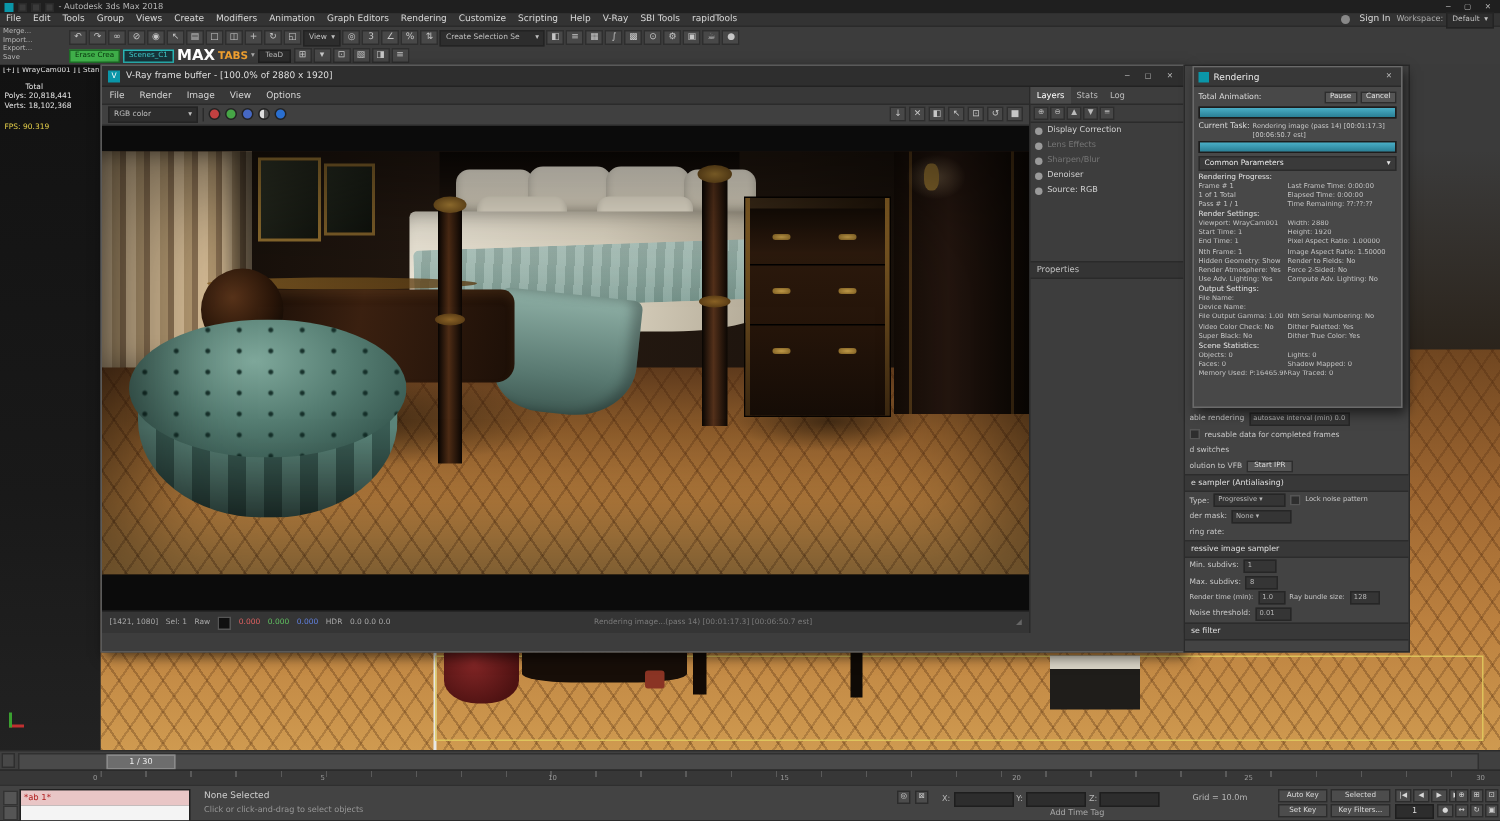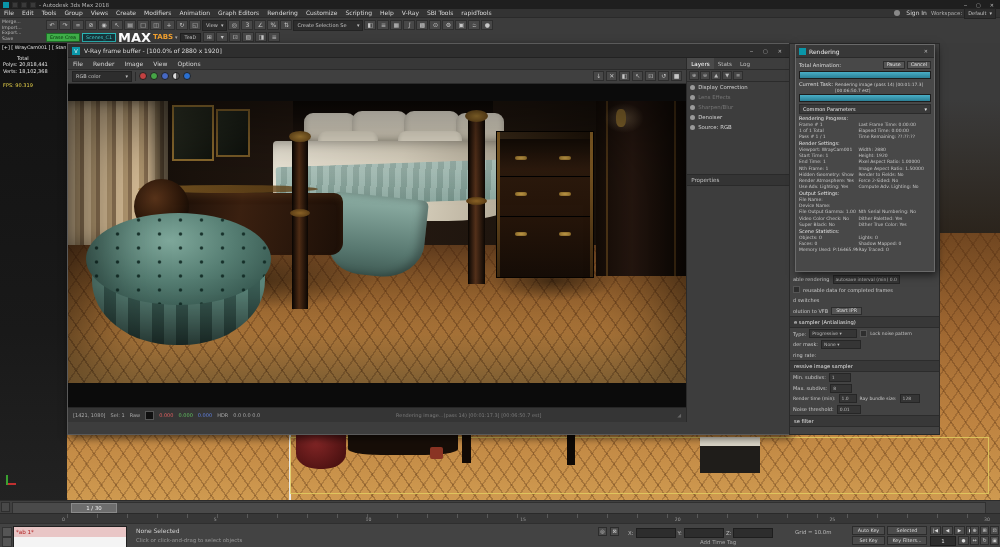--- a/index.html
+++ b/index.html
@@ -94,21 +94,21 @@
   .listener{position:absolute;left:13px;top:2px;width:112px;height:20px;border:1px solid #202020;}
   .listener .pink{height:10px;background:#e9c6c6;color:#b02020;font-size:5.6px;line-height:10px;padding:0 2px;}
   .listener .white{height:10px;background:#f4f4f4;}
   .prompt1{position:absolute;left:136px;top:3px;font-size:6px;color:#cfcfcf;}
   .prompt2{position:absolute;left:136px;top:13px;font-size:5.4px;color:#979797;}
   .coordlab{font-size:5.4px;color:#b8b8b8;}
   .coordfield{width:38px;height:8px;background:#2d2d2d;border:1px solid #1e1e1e;}
   .sb-btn{background:#4c4c4c;border:1px solid #2c2c2c;color:#dcdcdc;font-size:4.8px;height:9px;line-height:7px;padding:0 2px;}
   .tp-btn{width:11px;height:9px;background:#4c4c4c;border:1px solid #2c2c2c;color:#d8d8d8;font-size:4.6px;line-height:7px;text-align:center;padding:0;}
   .nav-btn{width:9px;height:9px;background:#4c4c4c;border:1px solid #2c2c2c;color:#cfcfcf;font-size:5px;line-height:7px;text-align:center;padding:0;}
-  .brand-max{font-size:13px;font-weight:bold;color:#fff;}
+  .brand-max{font-size:10px;font-weight:bold;color:#fff;}
   .brand-tabs{font-size:7px;font-weight:bold;color:#f0a030;}
 </style>
 </head>
 <body>
 
 <div class="app">
 
   <div class="titlebar">
     <span style="width:6px;height:6px;background:#0a96a8;display:inline-block;"></span>
     <button class="qat-sq"></button>

